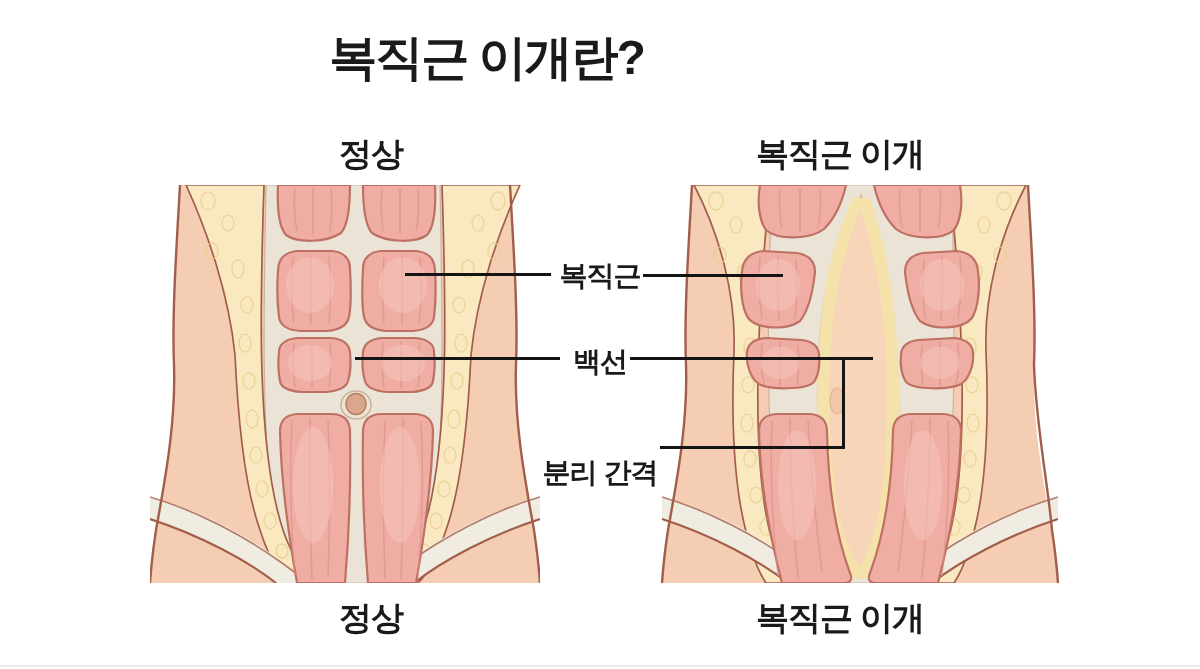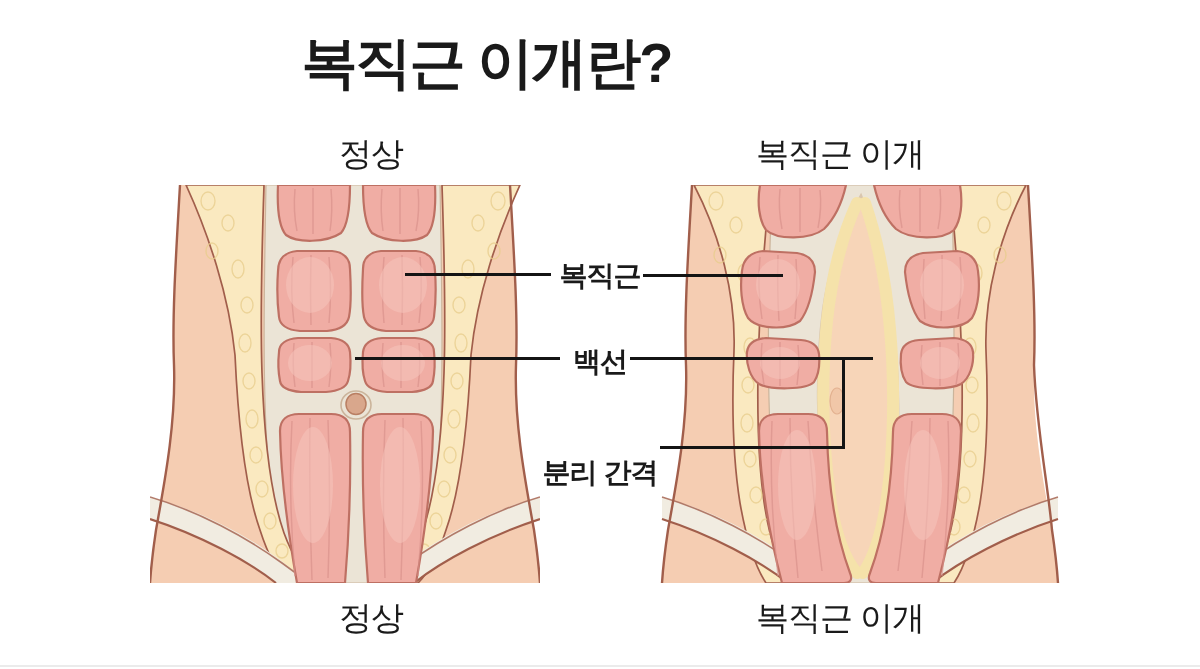--- a/index.html
+++ b/index.html
@@ -2,23 +2,23 @@
 <html style="--background: #FFFFFF; --text: #1A1A1A; --annotation-line: #141414; --skin: #F5CDB2; --skin-outline: #A15E4B; --muscle: #F0ADA4; --muscle-highlight: #F6C5BC; --muscle-outline: #BE7063; --muscle-striation: #D9908A; --fascia: #EBE4D6; --fascia-edge: #CBB49B; --fat: #FAE9C0; --fat-bubble: #E8CD8C; --gap-skin: #F7D5B8; --stretched-band: #F5E2AA; --stretched-band-edge: #D8B66E; --navel: #D9A78C;"><head>
 <meta charset="utf-8">
 <style>
   html,body{margin:0;padding:0;background:#fff;}
   .stage{
     position:relative;width:1200px;height:669px;background:var(--background,#fff);
     overflow:hidden;font-family:"Liberation Sans","DejaVu Sans",sans-serif;color:var(--text,#1a1a1a);
   }
   .title{
     position:absolute;top:26px;left:0;width:973px;text-align:center;
-    font-size:56px;font-weight:800;letter-spacing:-2px;color:var(--text,#1a1a1a);
+    font-size:48px;font-weight:800;letter-spacing:-2px;color:var(--text,#1a1a1a);
   }
-  .fig-label{position:absolute;font-size:33px;font-weight:400;text-align:center;letter-spacing:-1px;}
+  .fig-label{position:absolute;font-size:33px;font-weight:700;text-align:center;letter-spacing:-1px;}
   .fl-top-left{left:176px;top:132px;width:390px;}
   .fl-top-right{left:640px;top:132px;width:400px;}
   .fl-bottom-left{left:176px;top:596px;width:390px;}
   .fl-bottom-right{left:640px;top:596px;width:400px;}
   .ann{position:absolute;left:450px;width:300px;text-align:center;font-size:28px;font-weight:700;letter-spacing:-1px;}
   .ann-rectus{top:257px;}
   .ann-linea{top:343px;}
   .ann-gap{top:454px;}
   .line{position:absolute;height:3px;background:var(--annotation-line,#141414);}
   .vline{position:absolute;width:3px;background:var(--annotation-line,#141414);}

